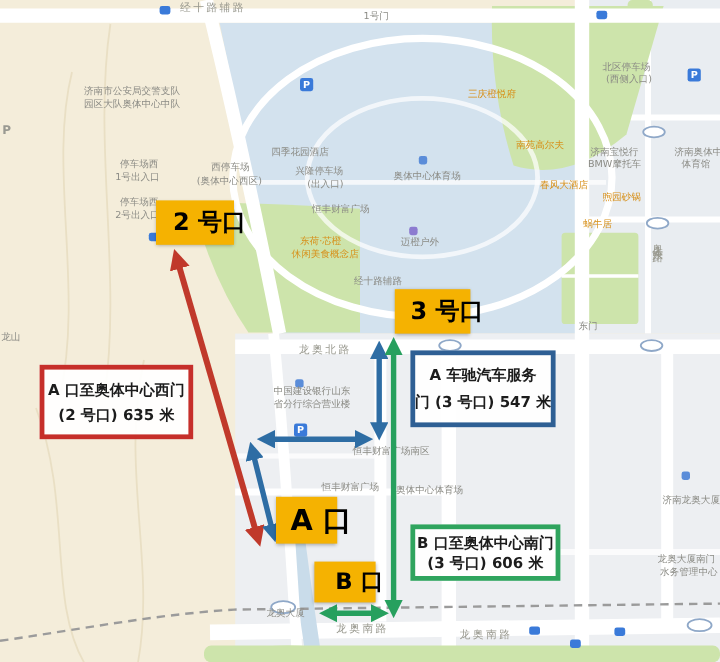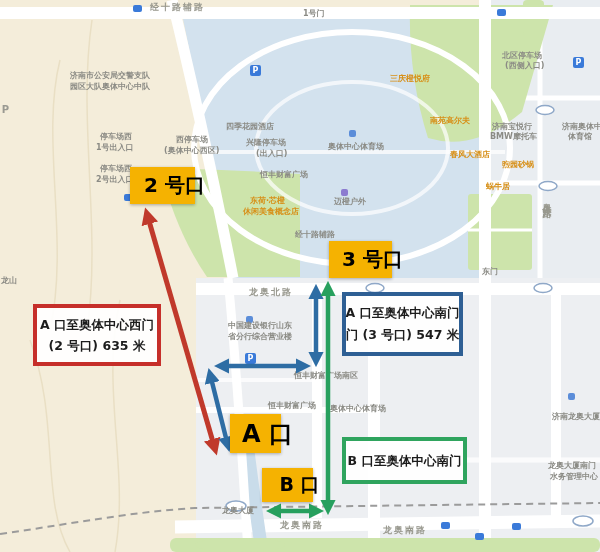--- a/index.html
+++ b/index.html
@@ -1,20 +1,20 @@
 <!DOCTYPE html>
 <html><head>
 <meta charset="utf-8">
 <style>
   html,body{margin:0;padding:0;background:#ddd;}
   *{box-sizing:border-box;}
   #stage{position:relative;width:600px;height:552px;overflow:hidden;
          font-family:"DejaVu Sans","Liberation Sans",sans-serif;background:#f4edda;}
   svg.layer{position:absolute;left:0;top:0;}
-  .labels-layer{position:absolute;left:0;top:0;width:600px;height:552px;filter:blur(.35px);z-index:2;font-weight:bold;}
+  .labels-layer{position:absolute;left:0;top:0;width:600px;height:552px;filter:blur(.35px);z-index:2;}
   .lbl{position:absolute;font-size:8px;color:#8b8b85;white-space:nowrap;line-height:1;}
   .rd{font-size:9px;color:#98988e;letter-spacing:2px;}
   .or{color:#d79019;}
   .vt{writing-mode:vertical-rl;letter-spacing:2px;}
   .picon{position:absolute;width:11px;height:11px;background:#3a7ad9;border-radius:2px;
          color:#fff;font-size:8px;font-weight:bold;display:flex;align-items:center;justify-content:center;z-index:3;}
   .picon.plain{background:transparent;color:#9a9a92;font-size:10px;}
   .exit{position:absolute;background:#f5b201;color:#000;font-weight:700;
         display:flex;align-items:center;justify-content:center;z-index:5;
         box-shadow:0 1px 3px rgba(0,0,0,.3);white-space:nowrap;padding-left:24px;}
@@ -171,20 +171,21 @@
   <div class="exit" style="left:130px;top:167px;width:65px;height:37px;font-size:20px">2 号口</div>
   <div class="exit" style="left:329px;top:241px;width:63px;height:37px;font-size:20px">3 号口</div>
   <div class="exit" style="left:230px;top:414px;width:51px;height:39px;font-size:24px">A 口</div>
   <div class="exit" style="left:262px;top:468px;width:51px;height:34px;font-size:19px">B 口</div>
 
   <div class="note" style="left:33px;top:304px;width:128px;height:62px;border-color:#c62f2a">
     <div>A 口至奥体中心西门</div>
     <div>(2 号口) 635 米</div>
   </div>
   <div class="note" style="left:342px;top:292px;width:121px;height:64px;border-color:#2e5f94">
-    <div>A 口至奥体中心南门</div>
+    <div>A 车驰汽车服务</div>
     <div>门 (3 号口) 547 米</div>
   </div>
   <div class="note" style="left:342px;top:437px;width:125px;height:47px;border-color:#2fa45e">
     <div>B 口至奥体中心南门</div>
+    <div>(3 号口) 606 米</div>
   </div>
 
 </div>
 
 </body></html>

